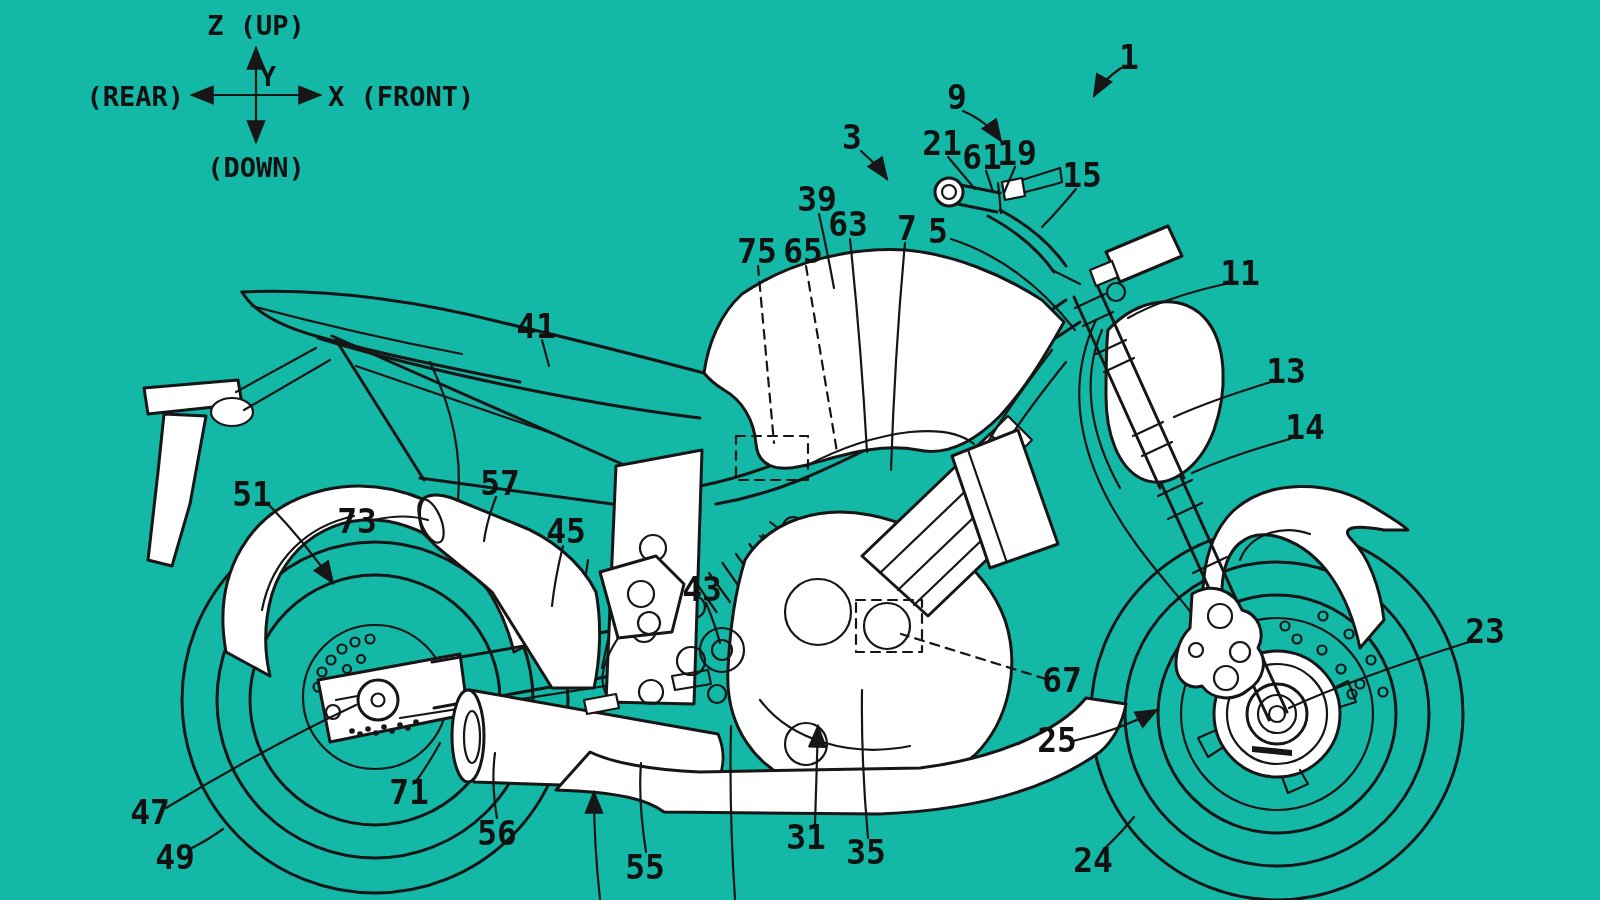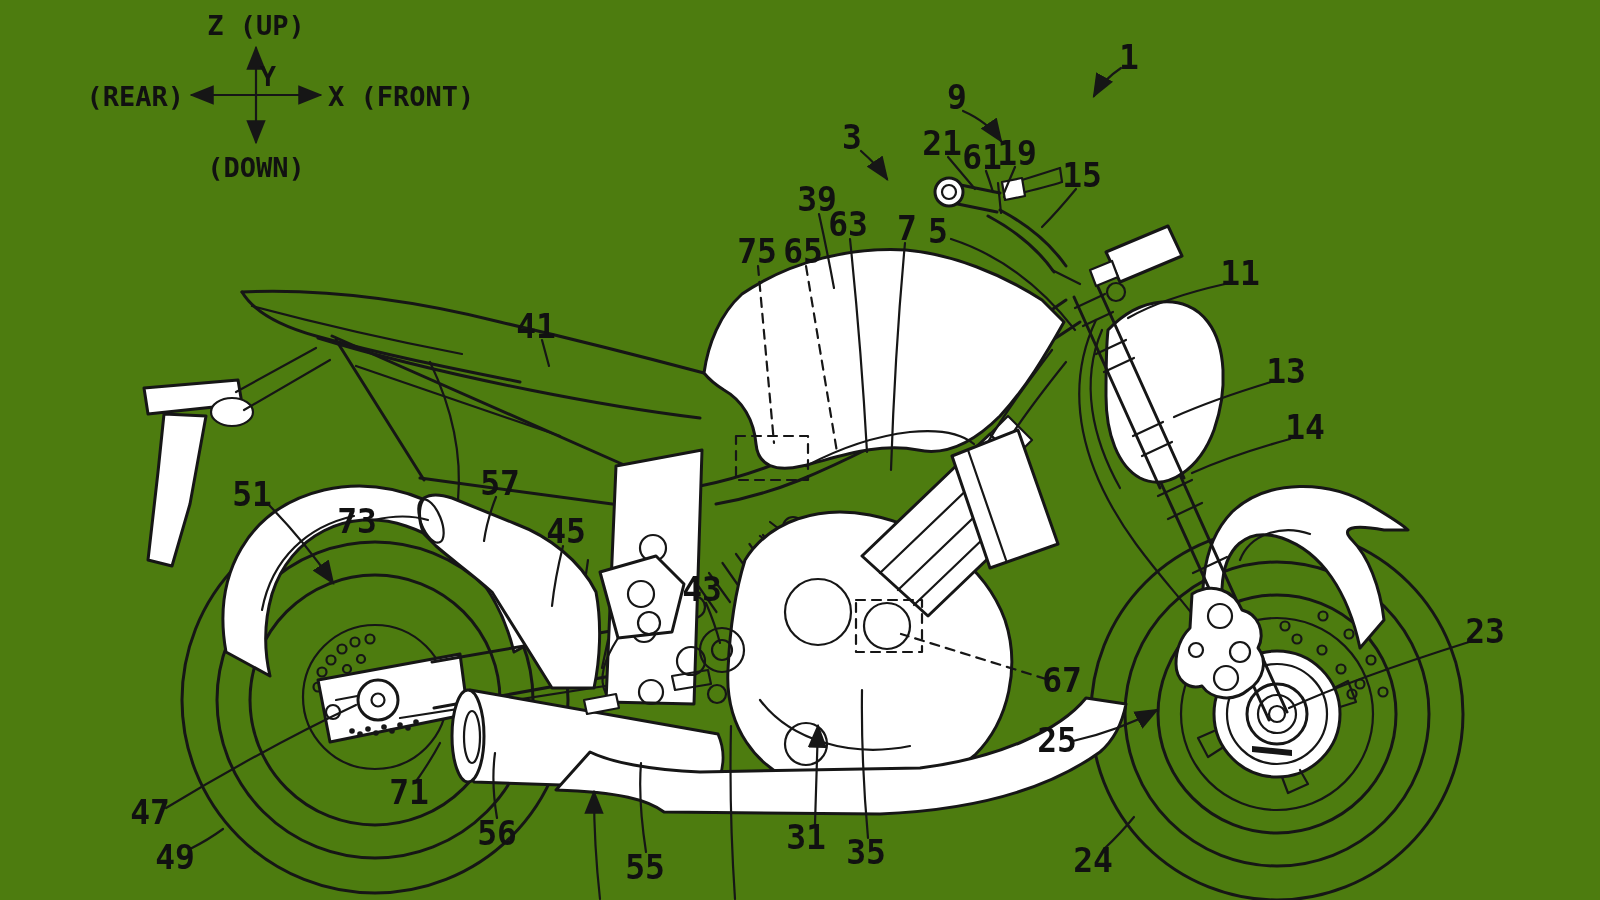--- a/index.html
+++ b/index.html
@@ -1,17 +1,17 @@
 <!DOCTYPE html>
 <html><head>
 <meta charset="utf-8">
 <style>
   html,body{margin:0;padding:0;background:#ffffff;}
   body{font-family:"DejaVu Sans Mono","Liberation Mono",monospace;}
-  .stage{position:relative;width:1600px;height:900px;background:#4d7c0f;overflow:hidden;}
+  .stage{position:relative;width:1600px;height:900px;background:#14b8a6;overflow:hidden;}
   svg{display:block;}
   .ln{fill:none;stroke:#161616;stroke-width:3;stroke-linecap:round;stroke-linejoin:round;}
   .ln2{fill:none;stroke:#161616;stroke-width:2.2;stroke-linecap:round;stroke-linejoin:round;}
   .lnf{fill:#ffffff;stroke:#161616;stroke-width:3;stroke-linecap:round;stroke-linejoin:round;}
   .ln2f{fill:#ffffff;stroke:#161616;stroke-width:2.2;stroke-linecap:round;stroke-linejoin:round;}
   .dot{fill:#161616;stroke:none;}
   .dash{stroke-dasharray:9 7;}
   .leader{fill:none;stroke:#161616;stroke-width:2.2;stroke-linecap:round;}
   .leader.dashed{stroke-dasharray:9 7;}
   .ref-num{font-family:"DejaVu Sans Mono","Liberation Mono",monospace;font-weight:bold;font-size:33px;fill:#111;text-anchor:middle;dominant-baseline:central;}

